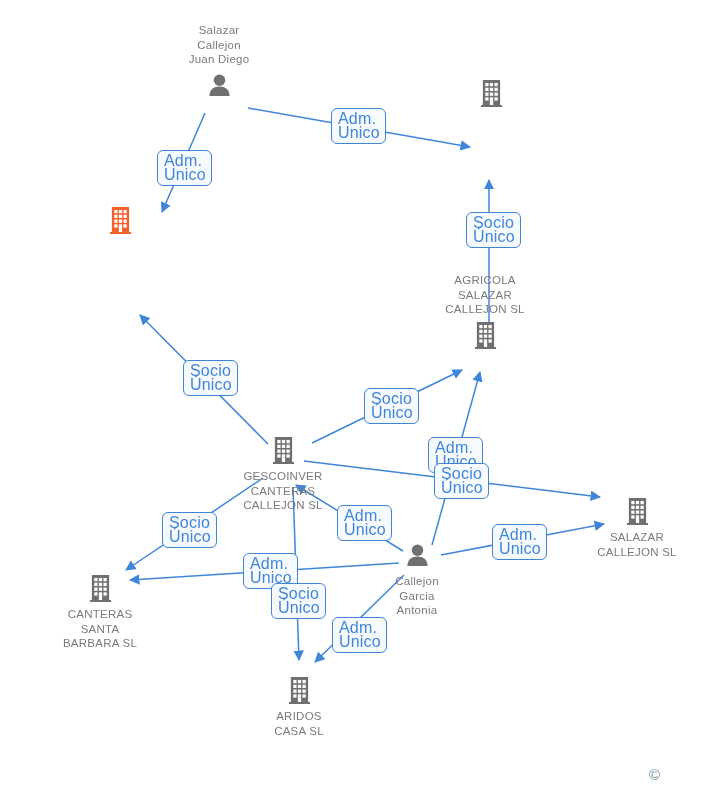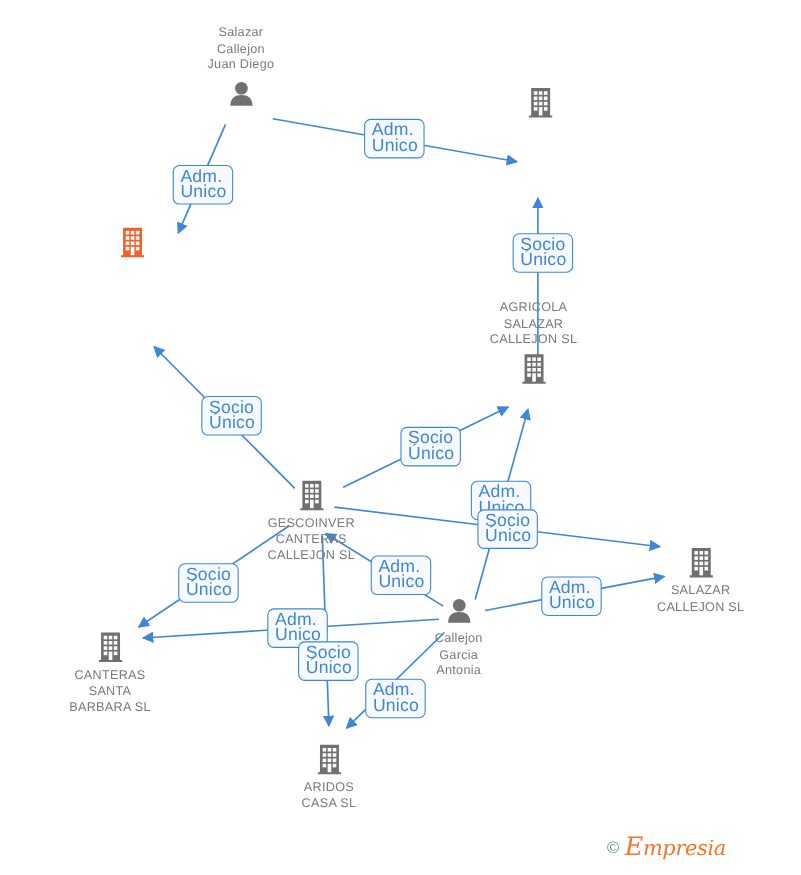--- a/index.html
+++ b/index.html
@@ -380,16 +380,15 @@
       <div class="chip" style="left: 162px; top: 512px;">Socio
 Único</div>
       <div class="chip" style="left: 271px; top: 583px;">Socio
 Único</div>
       <div class="chip" style="left: 332px; top: 617px;">Adm.
 Unico</div>
     </div>
 
   <div id="watermark">
     <span class="copy">©</span>
-    <span class="brand"><span class="cap">E</span><span>mpresia</span></span>
   </div>
 
 </div>
 
 </body></html>

